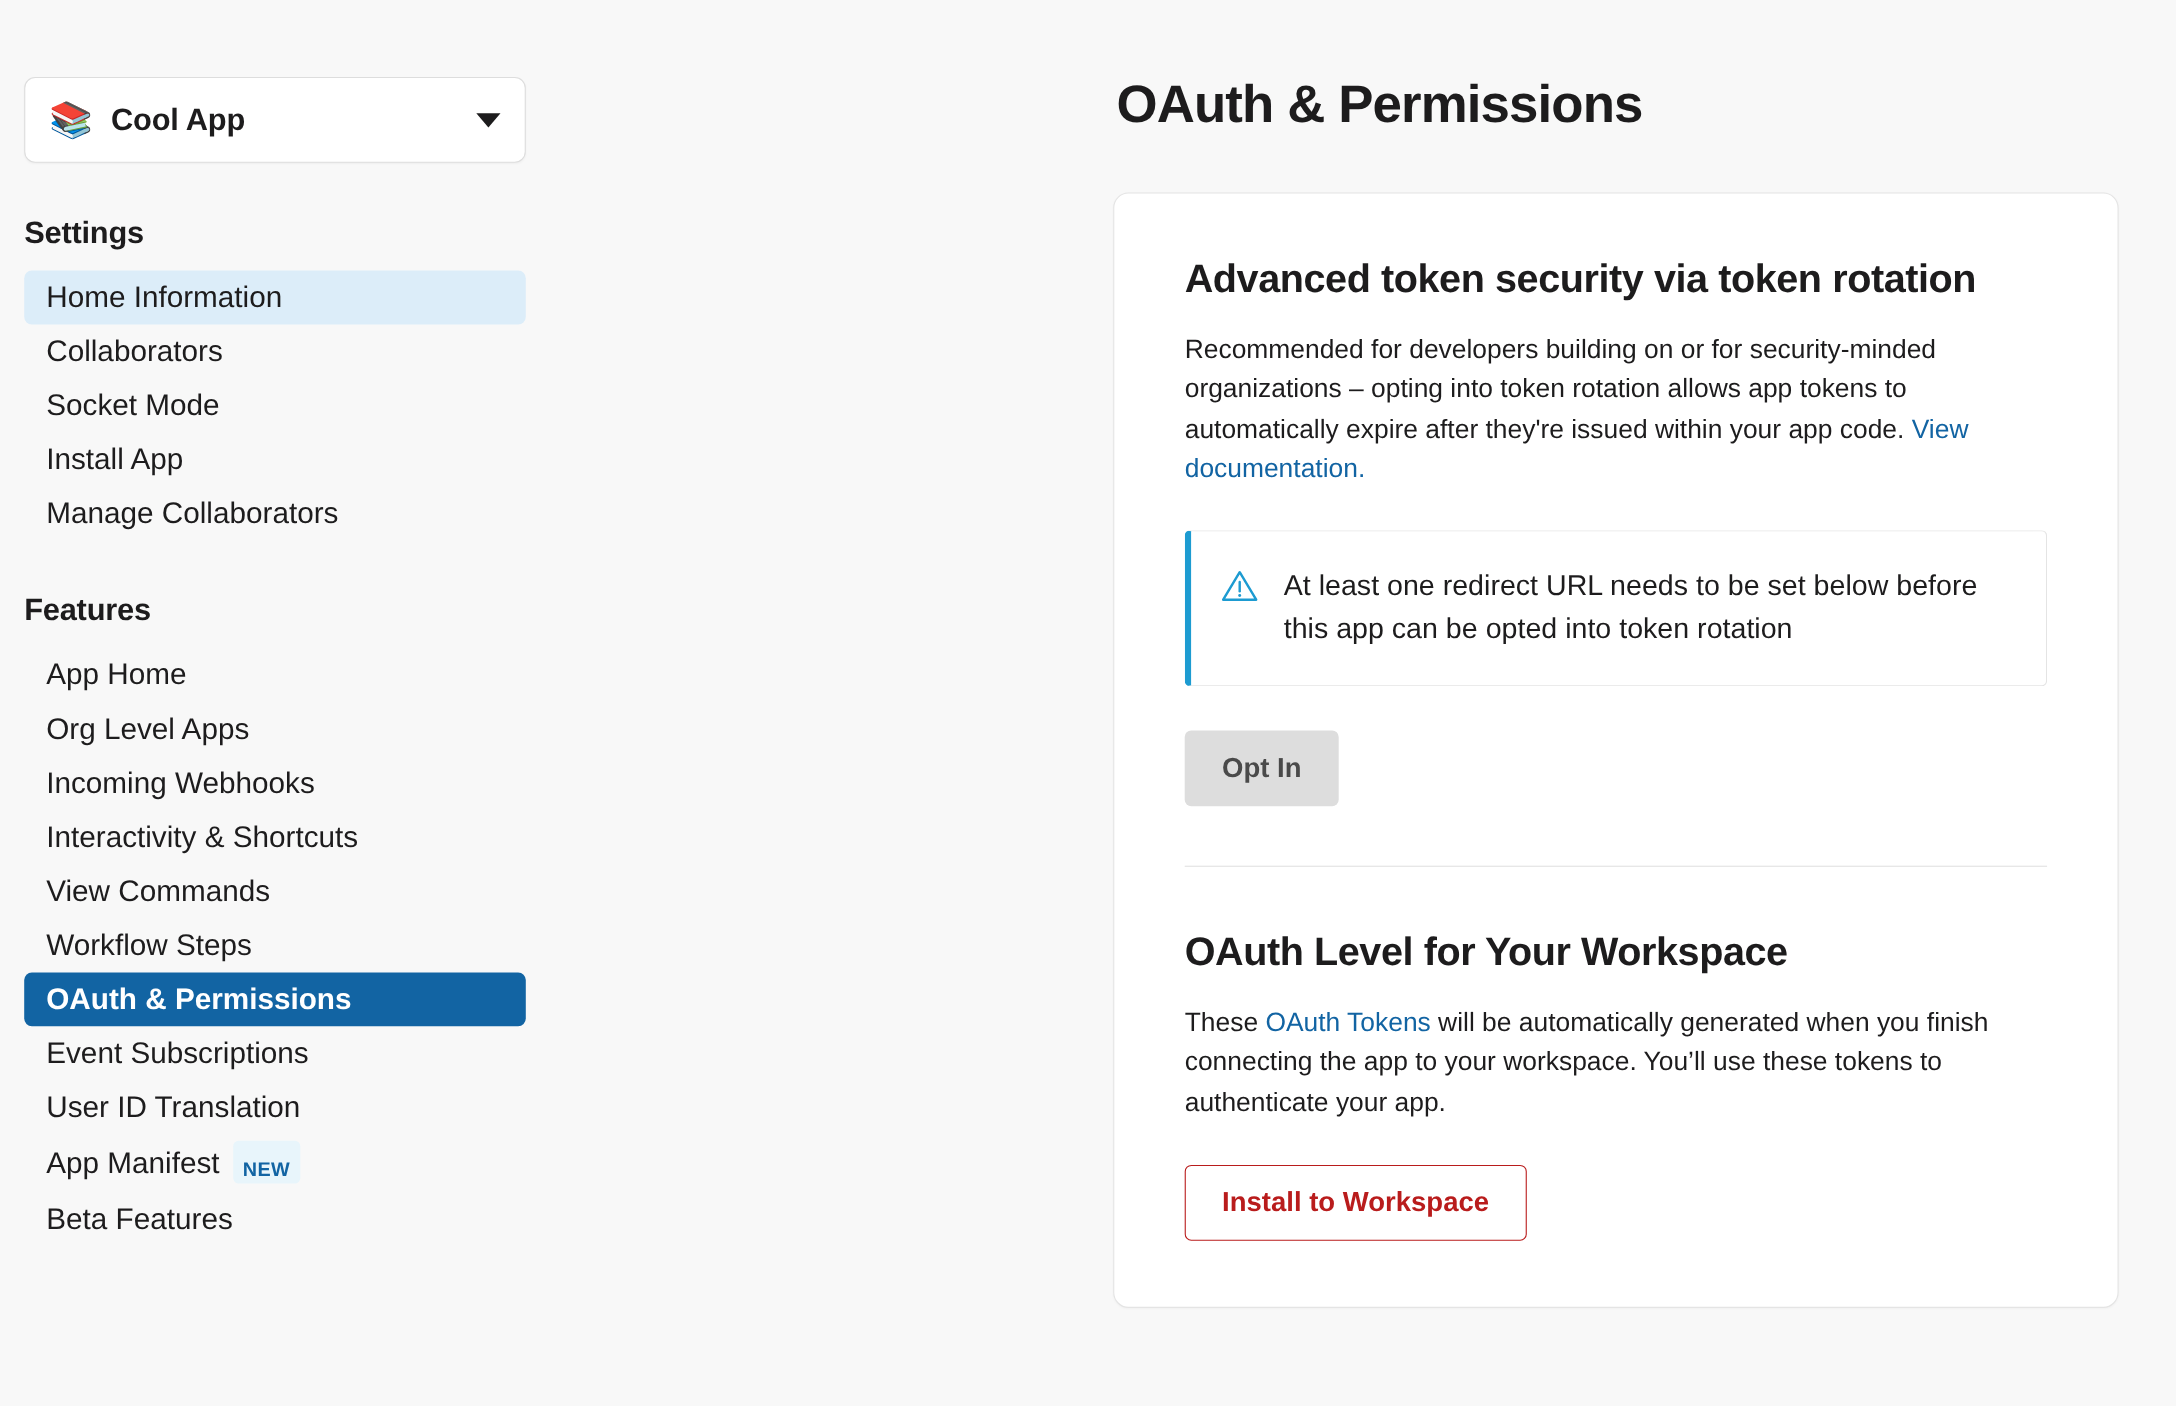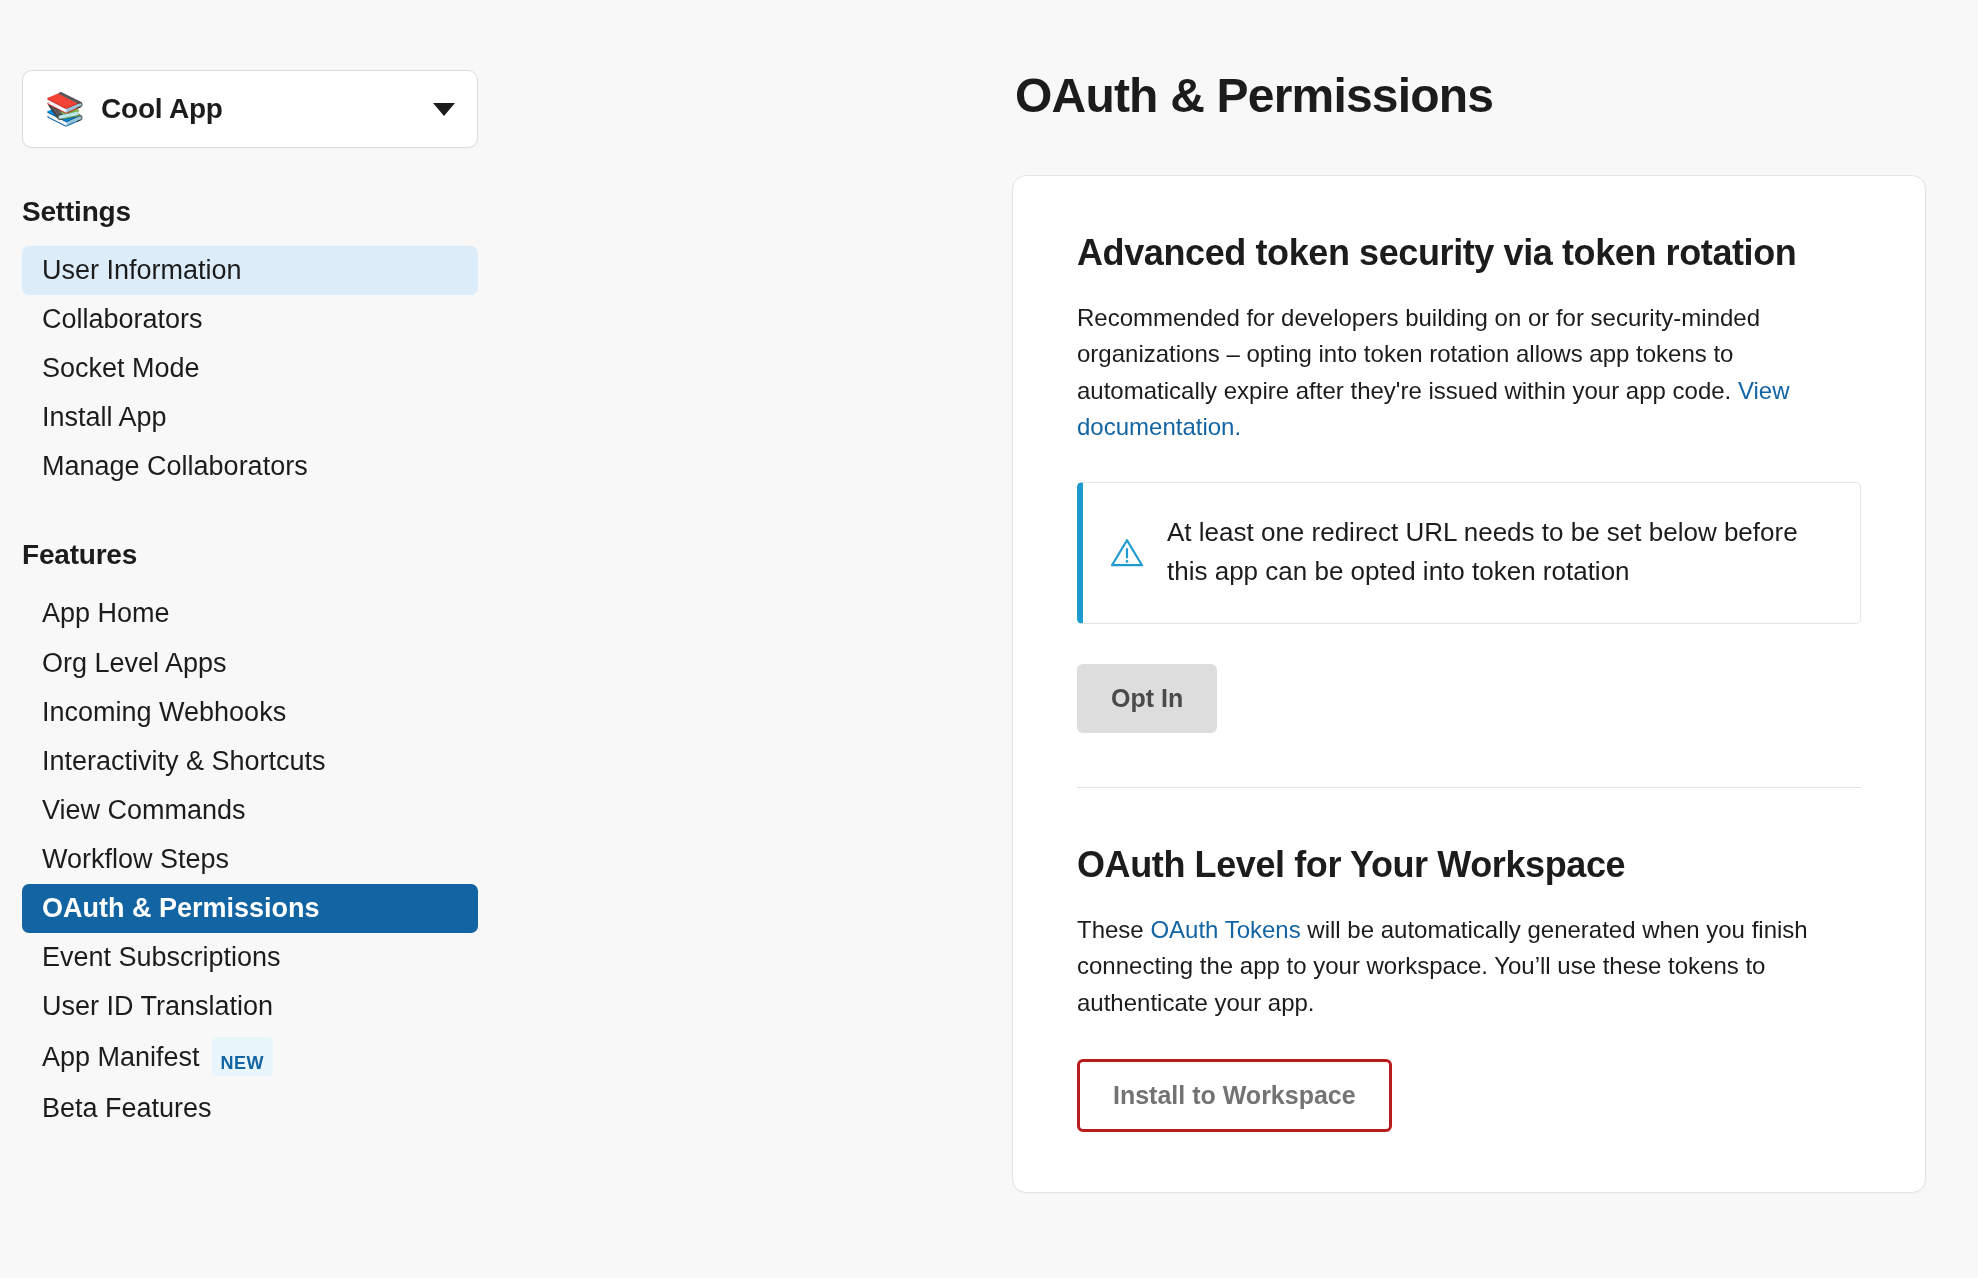--- a/index.html
+++ b/index.html
@@ -173,21 +173,21 @@
   }
 
   
   .alert {
     margin-top: 36px;
     border: 1px solid #E4E4E4;
     border-left: 6px solid #1D9BD1;
     border-radius: 5px;
     padding: 30px 32px 32px 26px;
     display: flex;
-    align-items: center;
+    align-items: flex-start;
     max-width: 1250px;
   }
 
   .alert-icon {
     flex: 0 0 auto;
     width: 36px;
     height: 36px;
     margin-right: 22px;
     margin-top: 2px;
   }
@@ -213,22 +213,22 @@
     margin-top: 40px;
     background: #DDDDDD;
     color: #4A4A4A;
     border: none;
     padding: 22px 34px;
   }
 
   .btn-secondary {
     margin-top: 38px;
     background: #FFFFFF;
-    color: #737373;
-    border: 3px solid #b91c1c;
+    color: #b91c1c;
+    border: 1px solid #b91c1c;
     padding: 21px 33px;
   }
 
   .divider {
     height: 1px;
     background: #E2E2E2;
     margin: 54px 0 56px 0;
   }
 </style>
 </head>
@@ -240,21 +240,21 @@
 
     <div class="app-switcher">
       <span class="app-icon">📚</span>
       <span class="app-name">Cool App</span>
       <span class="caret"></span>
     </div>
 
     <div class="nav-section-title">Settings</div>
     <ul class="nav-list">
       <li class="nav-item hover-highlight">
-        <span>User Information</span>
+        <span>Home Information</span>
       </li>
       <li class="nav-item">
         <span>Collaborators</span>
       </li>
       <li class="nav-item">
         <span>Socket Mode</span>
       </li>
       <li class="nav-item">
         <span>Install App</span>
       </li>

